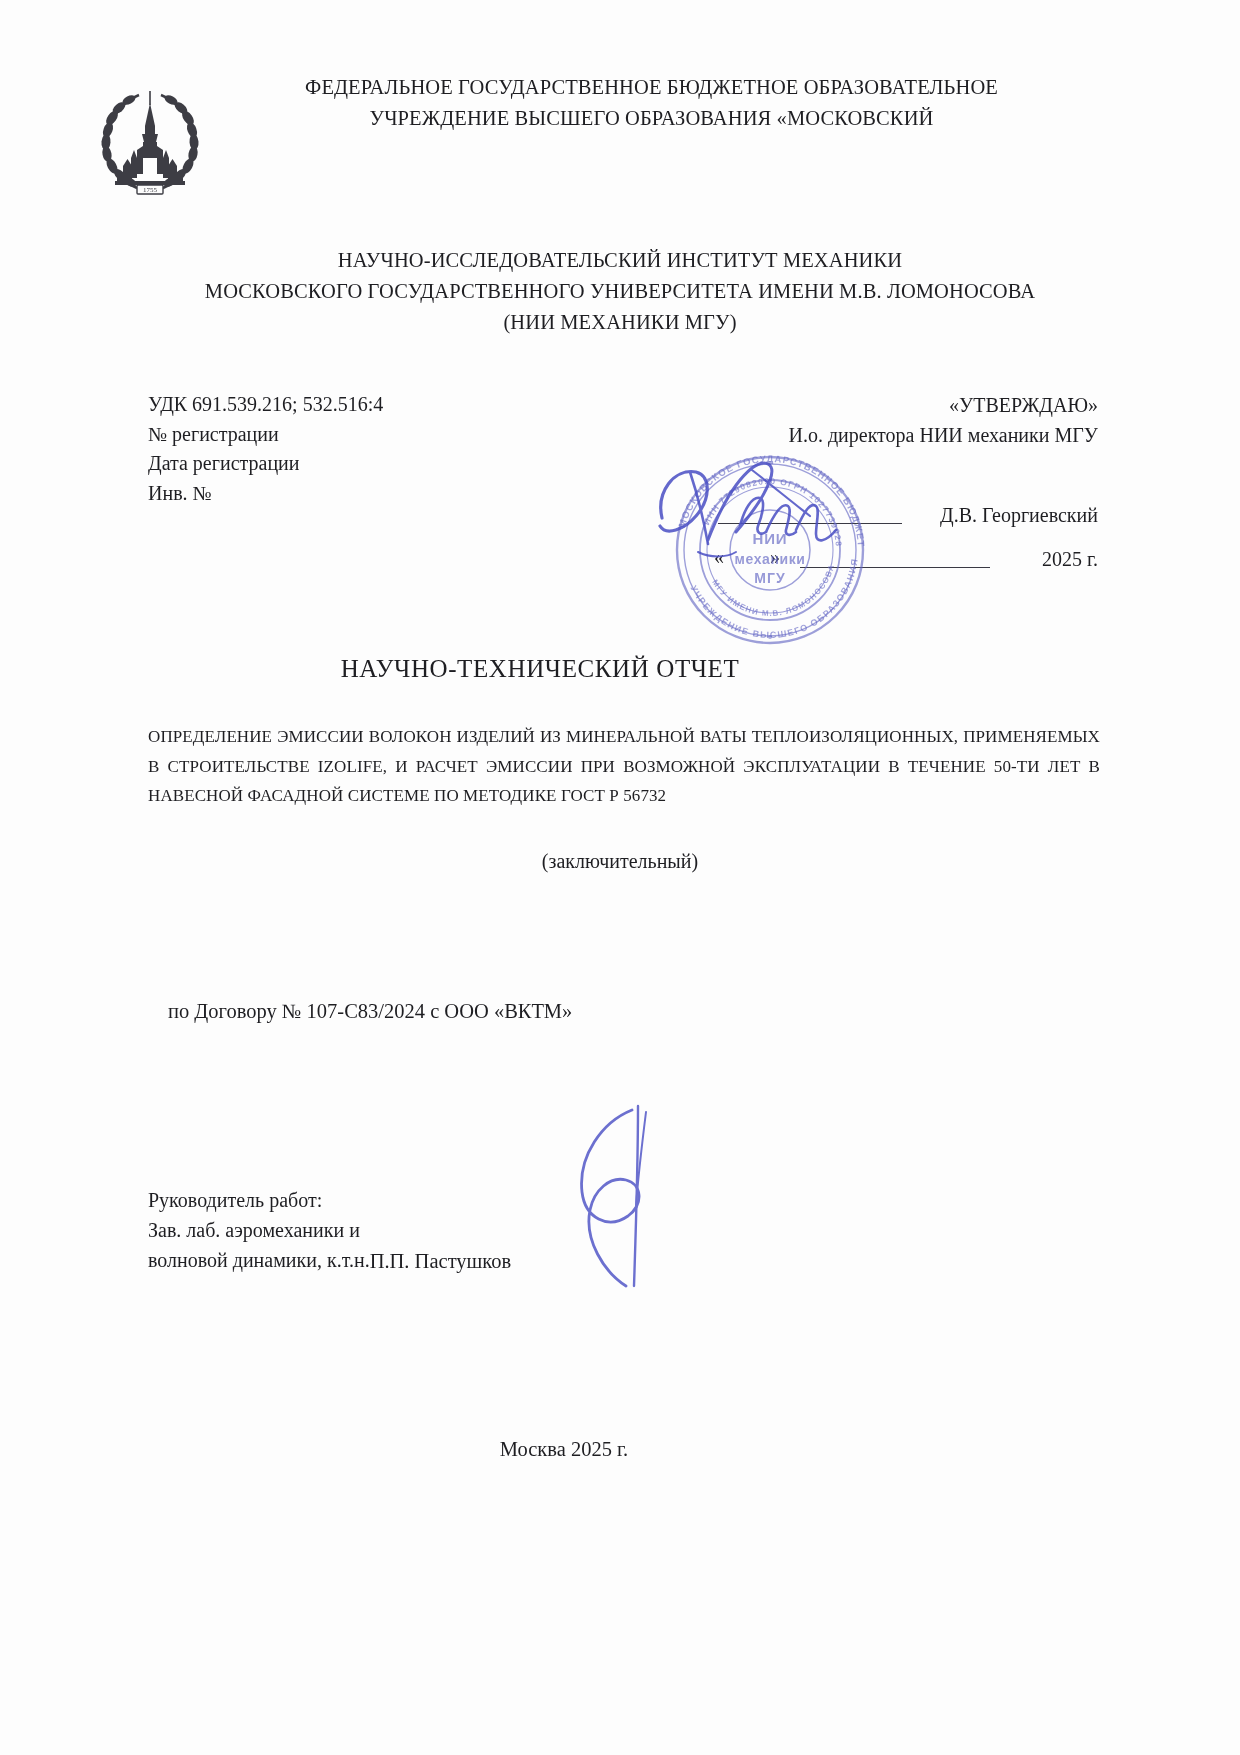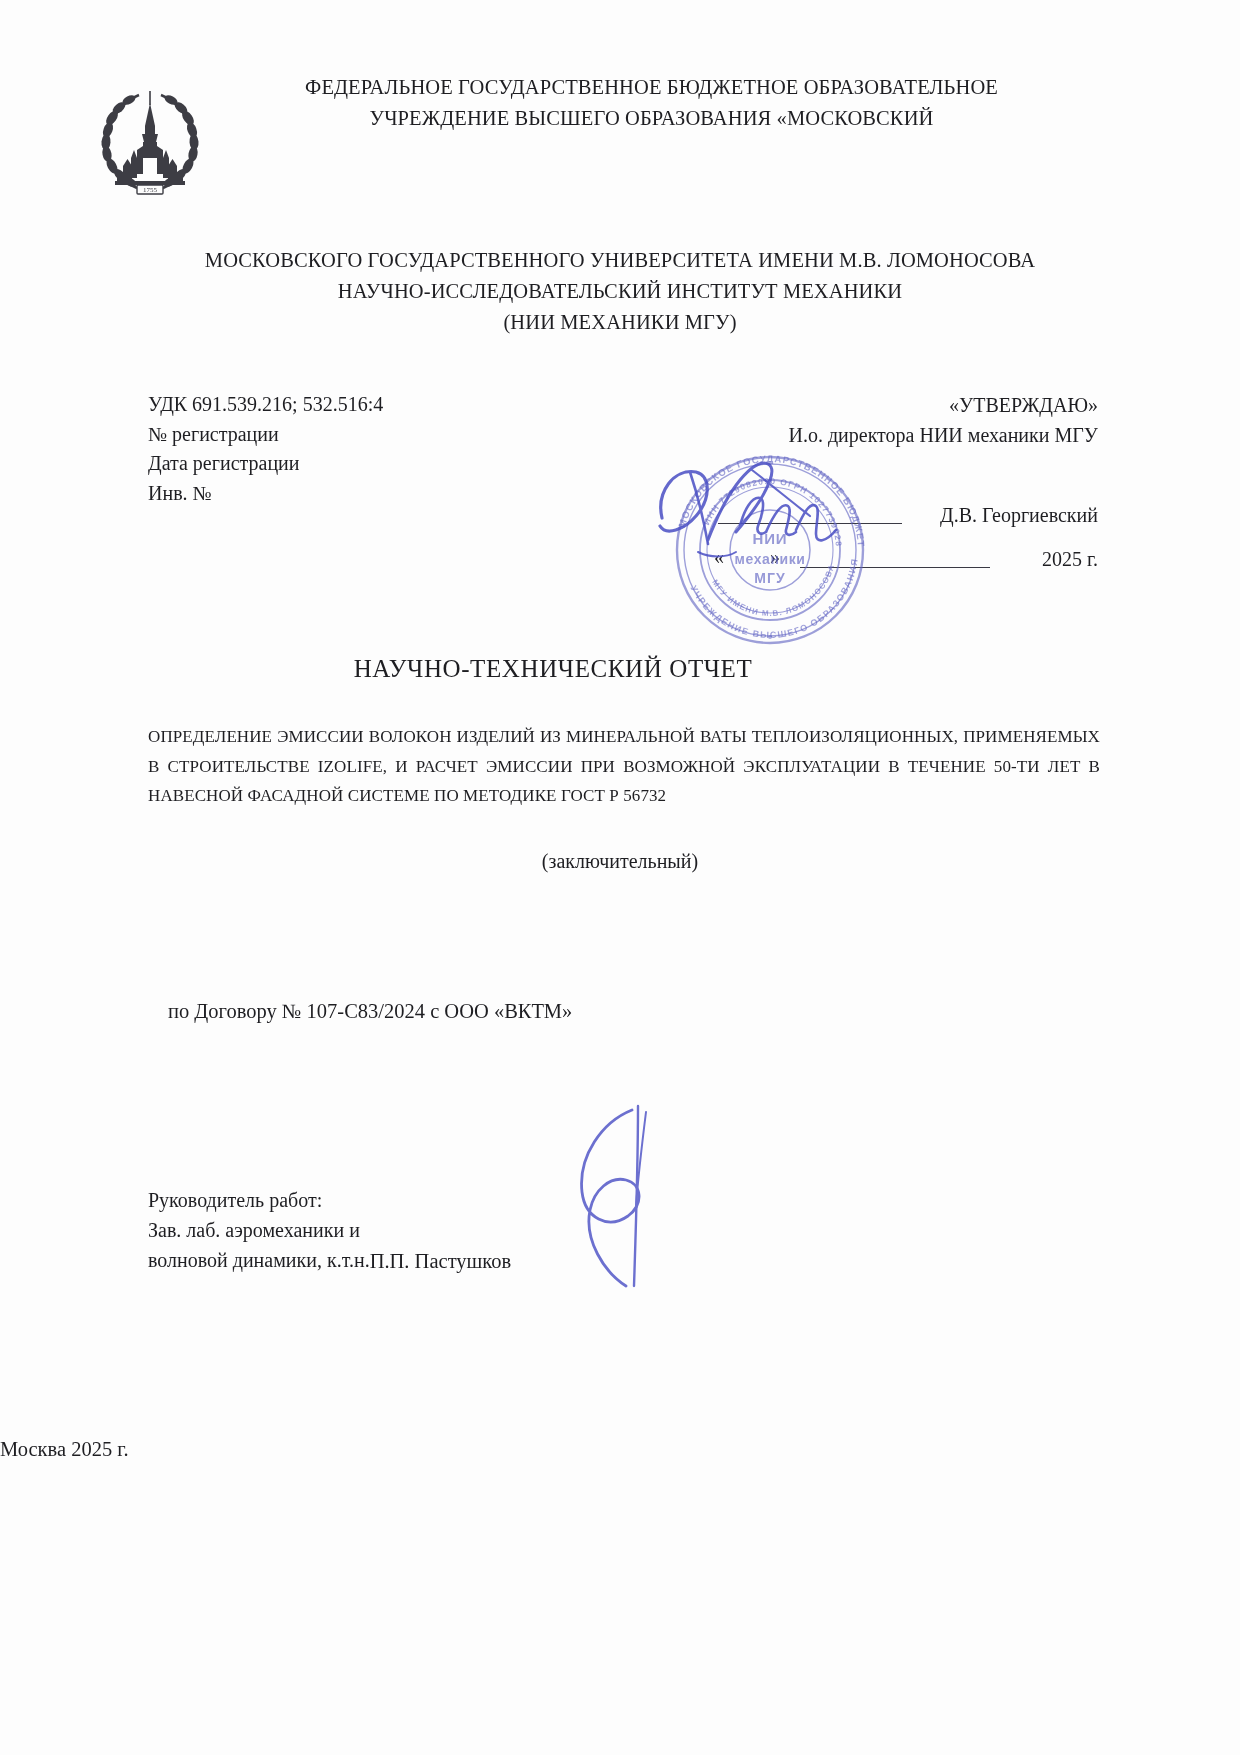--- a/index.html
+++ b/index.html
@@ -133,21 +133,21 @@
     top: 440px;
     width: 260px;
     height: 150px;
     pointer-events: none;
   }
 
   
   .report-kind {
     position: absolute;
     top: 655px;
-    left: 13px;
+    left: 0;
     width: 1080px;
     text-align: center;
     font-size: 25px;
     letter-spacing: 0.6px;
   }
   .title-para {
     position: absolute;
     top: 722px;
     left: 148px;
     width: 952px;
@@ -198,21 +198,21 @@
     width: 170px;
     height: 190px;
     pointer-events: none;
   }
 
   .city {
     position: absolute;
     top: 1438px;
     left: 0;
     width: 1128px;
-    text-align: left;
+    text-align: center;
     font-size: 20.5px;
   }
 </style>
 </head>
 <body>
 
 <div class="page">
 
   <div class="header">
     <div class="org-row">
@@ -287,22 +287,22 @@
         </svg>
       </div>
 
       <div class="org-lines">
         <div>ФЕДЕРАЛЬНОЕ ГОСУДАРСТВЕННОЕ БЮДЖЕТНОЕ ОБРАЗОВАТЕЛЬНОЕ</div>
         <div>УЧРЕЖДЕНИЕ ВЫСШЕГО ОБРАЗОВАНИЯ «МОСКОВСКИЙ</div>
       </div>
     </div>
 
     <div class="institute">
+      <div>НАУЧНО-ИССЛЕДОВАТЕЛЬСКИЙ ИНСТИТУТ МЕХАНИКИ</div>
       <div>МОСКОВСКОГО ГОСУДАРСТВЕННОГО УНИВЕРСИТЕТА ИМЕНИ М.В. ЛОМОНОСОВА</div>
-      <div>НАУЧНО-ИССЛЕДОВАТЕЛЬСКИЙ ИНСТИТУТ МЕХАНИКИ</div>
       <div>(НИИ МЕХАНИКИ МГУ)</div>
     </div>
   </div>
 
   <div class="meta">
 
     <div class="reg-block">
       <div>УДК 691.539.216; 532.516:4</div>
       <div>№ регистрации</div>
       <div>Дата регистрации</div>

